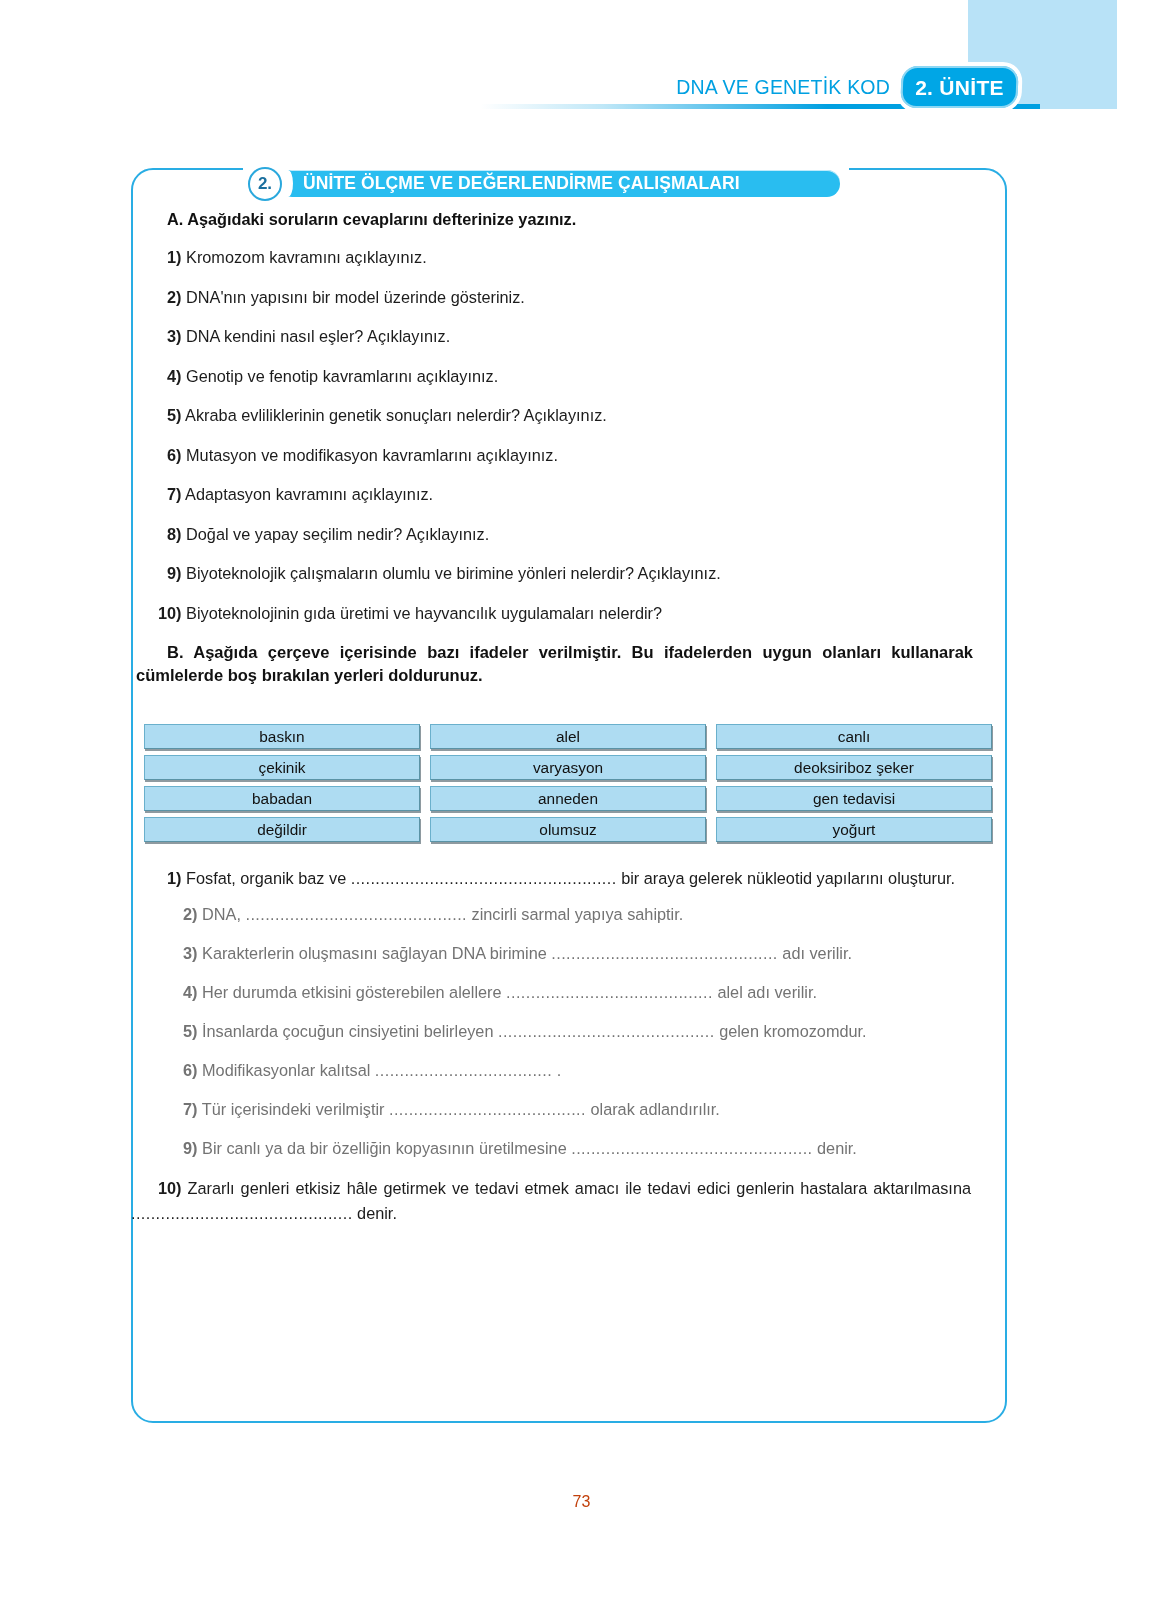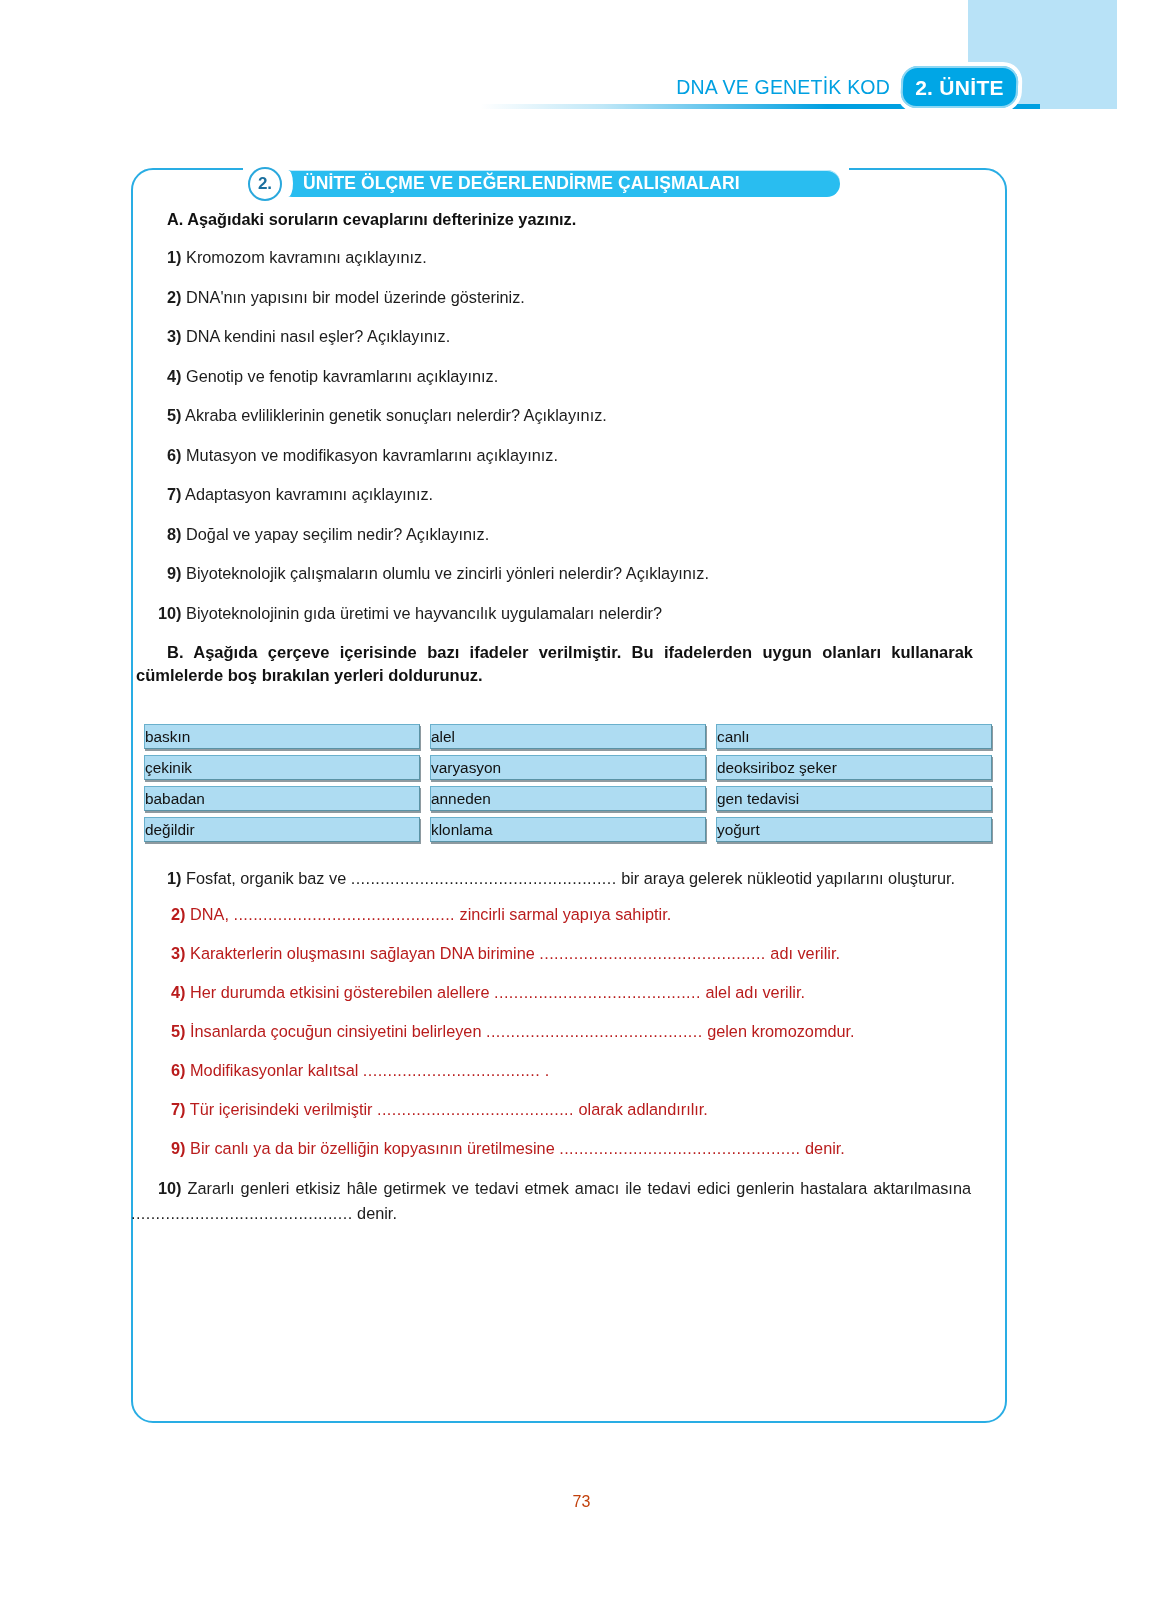--- a/index.html
+++ b/index.html
@@ -212,38 +212,38 @@
     margin: 0 0 0 13px;
     width: 848px;
     display: grid;
     grid-template-columns: repeat(3, 1fr);
     column-gap: 10px;
     row-gap: 6px;
   }
   .wordbox {
     height: 25px;
     line-height: 24px;
-    text-align: left;
+    text-align: center;
     font-size: 15.4px;
     color: #111111;
     background: #aedcf2;
     border: 1px solid #6ab0cc;
     border-right-color: #5a93a6;
     border-bottom-color: #5a93a6;
     box-sizing: border-box;
     box-shadow: 1px 2px 0 0 #8e9aa0;
   }
 
   
   .fill-list { margin-top: 24px; }
   .f-line {
     font-size: 16.3px;
     line-height: 1.35;
-    color: #b91c1c;
-    margin: 0 0 17px 4px;
+    color: #737373;
+    margin: 0 0 17px 16px;
     padding: 0 8px 0 0;
   }
   .f-line .ind { padding-left: 36px; }
   .f-wrap {
     font-size: 16.3px;
     line-height: 1.55;
     color: #1c1c1c;
     margin: 0 0 12px 0;
     padding: 0 16px 0 0;
     text-indent: 36px;
@@ -291,38 +291,38 @@
 
     <div>
       <p class="q-line"><span class="q-num">1)</span> <span>Kromozom kavramını açıklayınız.</span></p>
       <p class="q-line"><span class="q-num">2)</span> <span>DNA'nın yapısını bir model üzerinde gösteriniz.</span></p>
       <p class="q-line"><span class="q-num">3)</span> <span>DNA kendini nasıl eşler? Açıklayınız.</span></p>
       <p class="q-line"><span class="q-num">4)</span> <span>Genotip ve fenotip kavramlarını açıklayınız.</span></p>
       <p class="q-line"><span class="q-num">5)</span> <span>Akraba evliliklerinin genetik sonuçları nelerdir? Açıklayınız.</span></p>
       <p class="q-line"><span class="q-num">6)</span> <span>Mutasyon ve modifikasyon kavramlarını açıklayınız.</span></p>
       <p class="q-line"><span class="q-num">7)</span> <span>Adaptasyon kavramını açıklayınız.</span></p>
       <p class="q-line"><span class="q-num">8)</span> <span>Doğal ve yapay seçilim nedir? Açıklayınız.</span></p>
-      <p class="q-line"><span class="q-num">9)</span> <span>Biyoteknolojik çalışmaların olumlu ve zincirli yönleri nelerdir? Açıklayınız.</span></p>
+      <p class="q-line"><span class="q-num">9)</span> <span>Biyoteknolojik çalışmaların olumlu ve birimine yönleri nelerdir? Açıklayınız.</span></p>
       <p class="q-line indent-10"><span class="q-num">10)</span> <span>Biyoteknolojinin gıda üretimi ve hayvancılık uygulamaları nelerdir?</span></p>
     </div>
 
     <div class="sec-head-b">B. Aşağıda çerçeve içerisinde bazı ifadeler verilmiştir. Bu ifadelerden uygun olanları kullanarak cümlelerde boş bırakılan yerleri doldurunuz.</div>
 
     <div class="wordgrid">
       <div class="wordbox">baskın</div>
       <div class="wordbox">alel</div>
       <div class="wordbox">canlı</div>
       <div class="wordbox">çekinik</div>
       <div class="wordbox">varyasyon</div>
       <div class="wordbox">deoksiriboz şeker</div>
       <div class="wordbox">babadan</div>
       <div class="wordbox">anneden</div>
       <div class="wordbox">gen tedavisi</div>
       <div class="wordbox">değildir</div>
-      <div class="wordbox">klonlama</div>
+      <div class="wordbox">olumsuz</div>
       <div class="wordbox">yoğurt</div>
     </div>
 
     <div class="fill-list">
 
       <p class="f-wrap"><span class="f-num">1)</span> <span>Fosfat, organik baz ve </span><span class="dots">......................................................</span><span> bir araya gelerek nükleotid yapılarını oluşturur.</span></p>
 
       <p class="f-line"><span class="ind"></span><span class="f-num">2)</span> <span>DNA, </span><span class="dots">.............................................</span><span>  zincirli sarmal yapıya sahiptir.</span></p>
 
       <p class="f-line"><span class="ind"></span><span class="f-num">3)</span> <span>Karakterlerin oluşmasını sağlayan DNA birimine </span><span class="dots">..............................................</span><span> adı verilir.</span></p>

